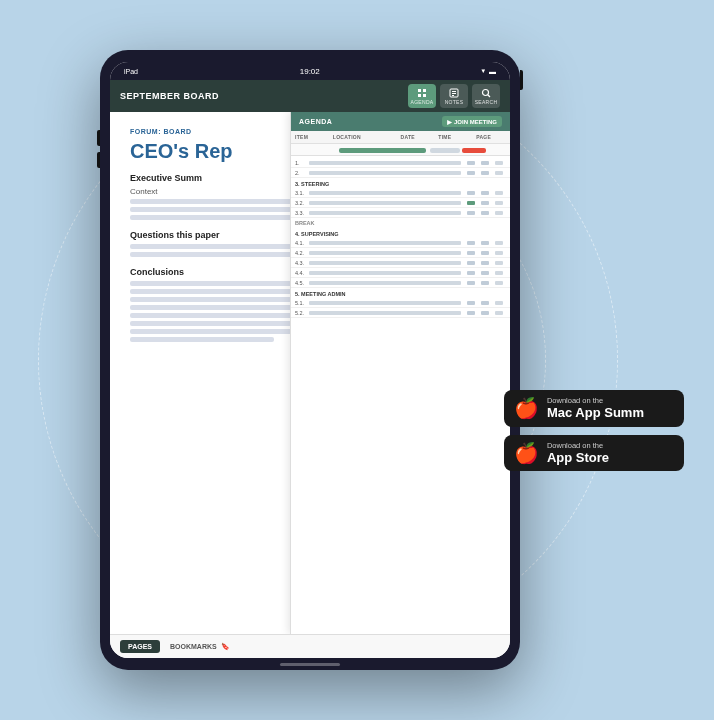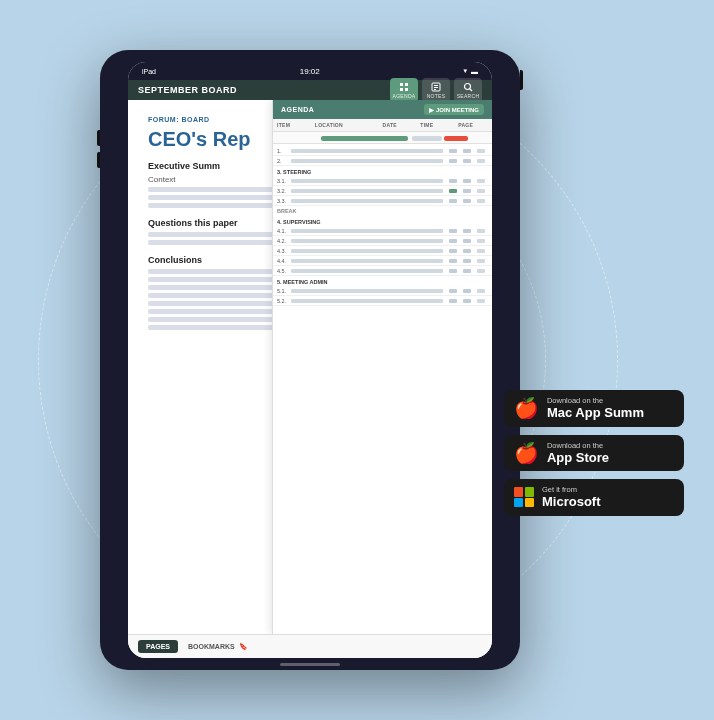--- a/index.html
+++ b/index.html
@@ -25,21 +25,21 @@
     
     .ipad {
       position: absolute;
       left: 100px;
       top: 50px;
       width: 420px;
       height: 620px;
       background: #1a1a2e;
       border-radius: 28px;
       box-shadow: 0 20px 60px rgba(0,0,0,0.4);
-      padding: 12px 28px;
+      padding: 12px 10px;
     }
     .ipad-screen {
       width: 100%;
       height: 100%;
       background: #fff;
       border-radius: 18px;
       overflow: hidden;
       position: relative;
       display: flex;
       flex-direction: column;
@@ -61,21 +61,21 @@
     .status-center { font-size: 8px; font-weight: 500; }
     .status-right { display: flex; gap: 4px; align-items: center; font-size: 7px; }
 
     
     .toolbar {
       background: #2c3e3a;
       display: flex;
       align-items: center;
       justify-content: space-between;
       padding: 4px 10px;
-      height: 20px;
+      height: 32px;
       flex-shrink: 0;
     }
     .toolbar-title {
       color: white;
       font-size: 9px;
       font-weight: 600;
       letter-spacing: 0.5px;
     }
     .toolbar-icons {
       display: flex;
@@ -703,26 +703,14 @@
   </div>
 
   <div class="store-btn">
     <div class="store-btn-icon">🍎</div>
     <div class="store-btn-text">
       <span class="store-btn-sub">Download on the</span>
       <span class="store-btn-main">App Store</span>
     </div>
   </div>
 
-  <div class="store-btn">
-    <div class="ms-grid">
-      <div class="ms-sq ms-red"></div>
-      <div class="ms-sq ms-green"></div>
-      <div class="ms-sq ms-blue"></div>
-      <div class="ms-sq ms-yellow"></div>
-    </div>
-    <div class="store-btn-text">
-      <span class="store-btn-sub">Get it from</span>
-      <span class="store-btn-main">Microsoft</span>
-    </div>
-  </div>
 
 </div>
 
 </body></html>

